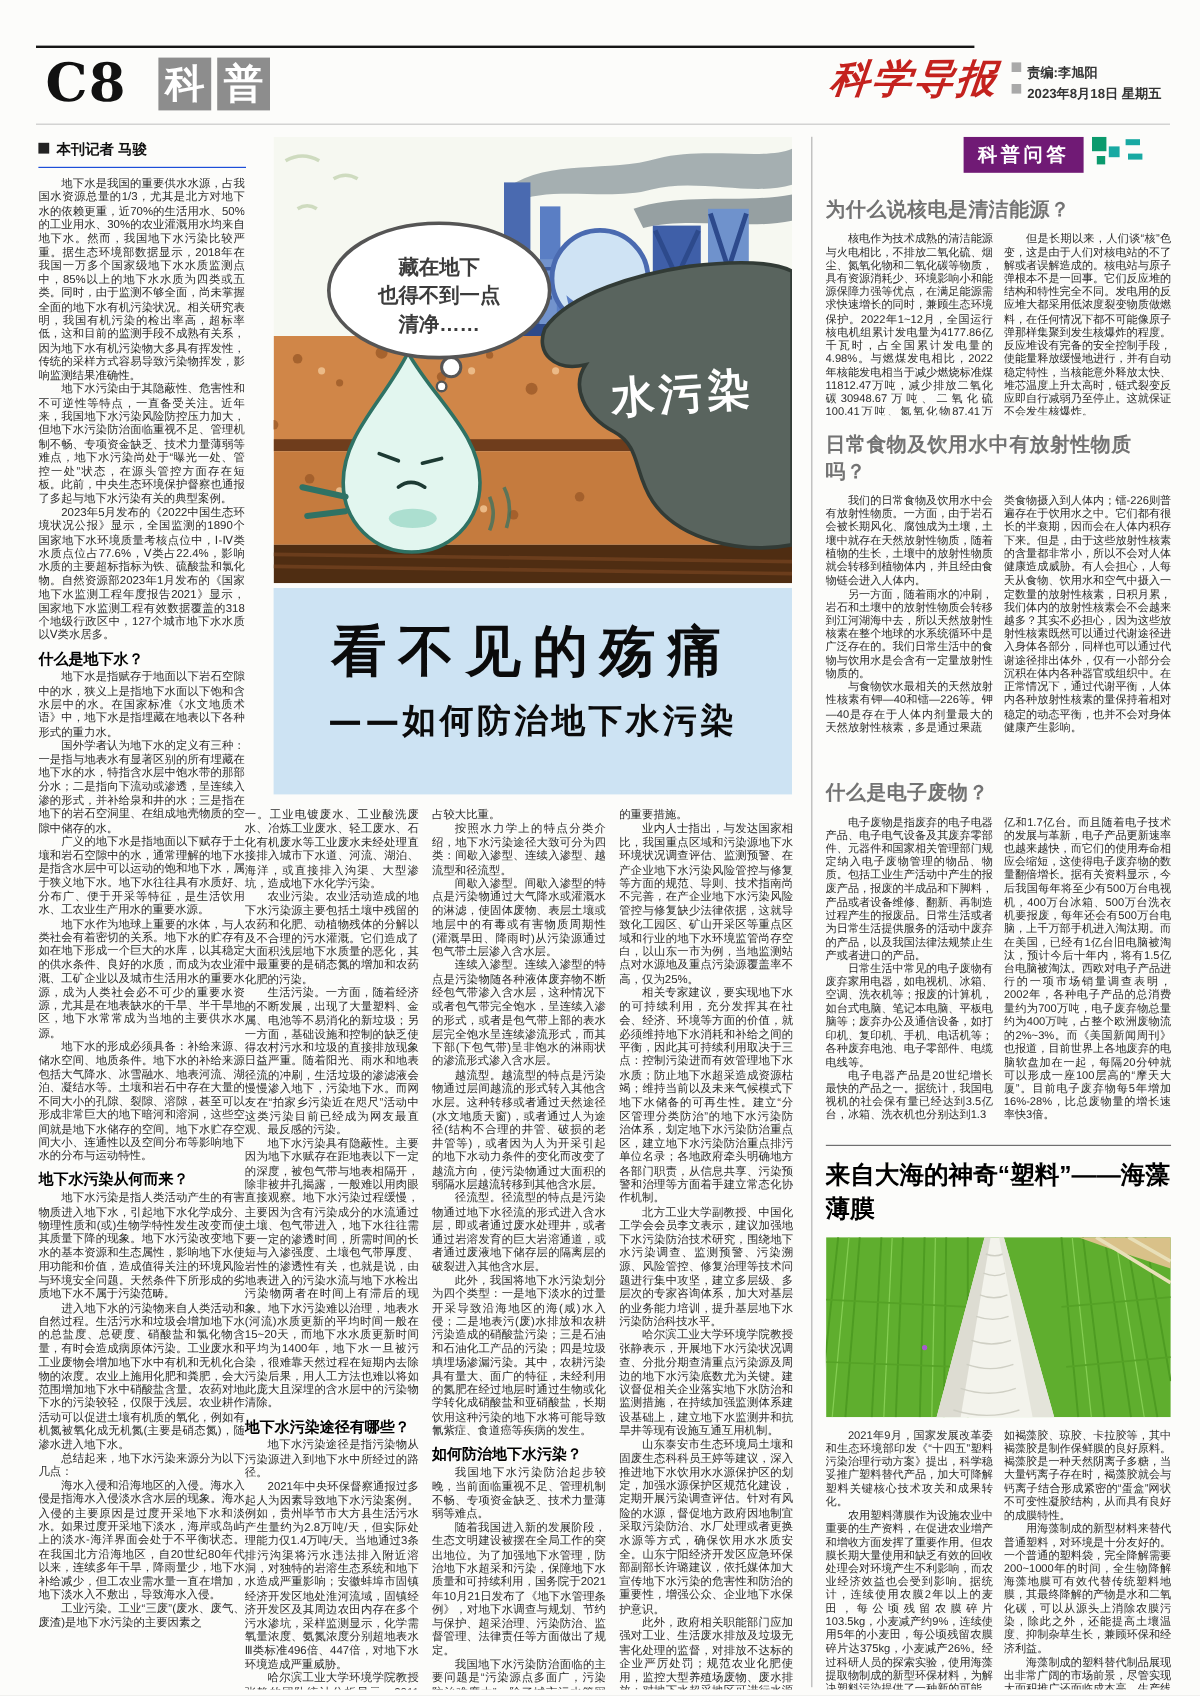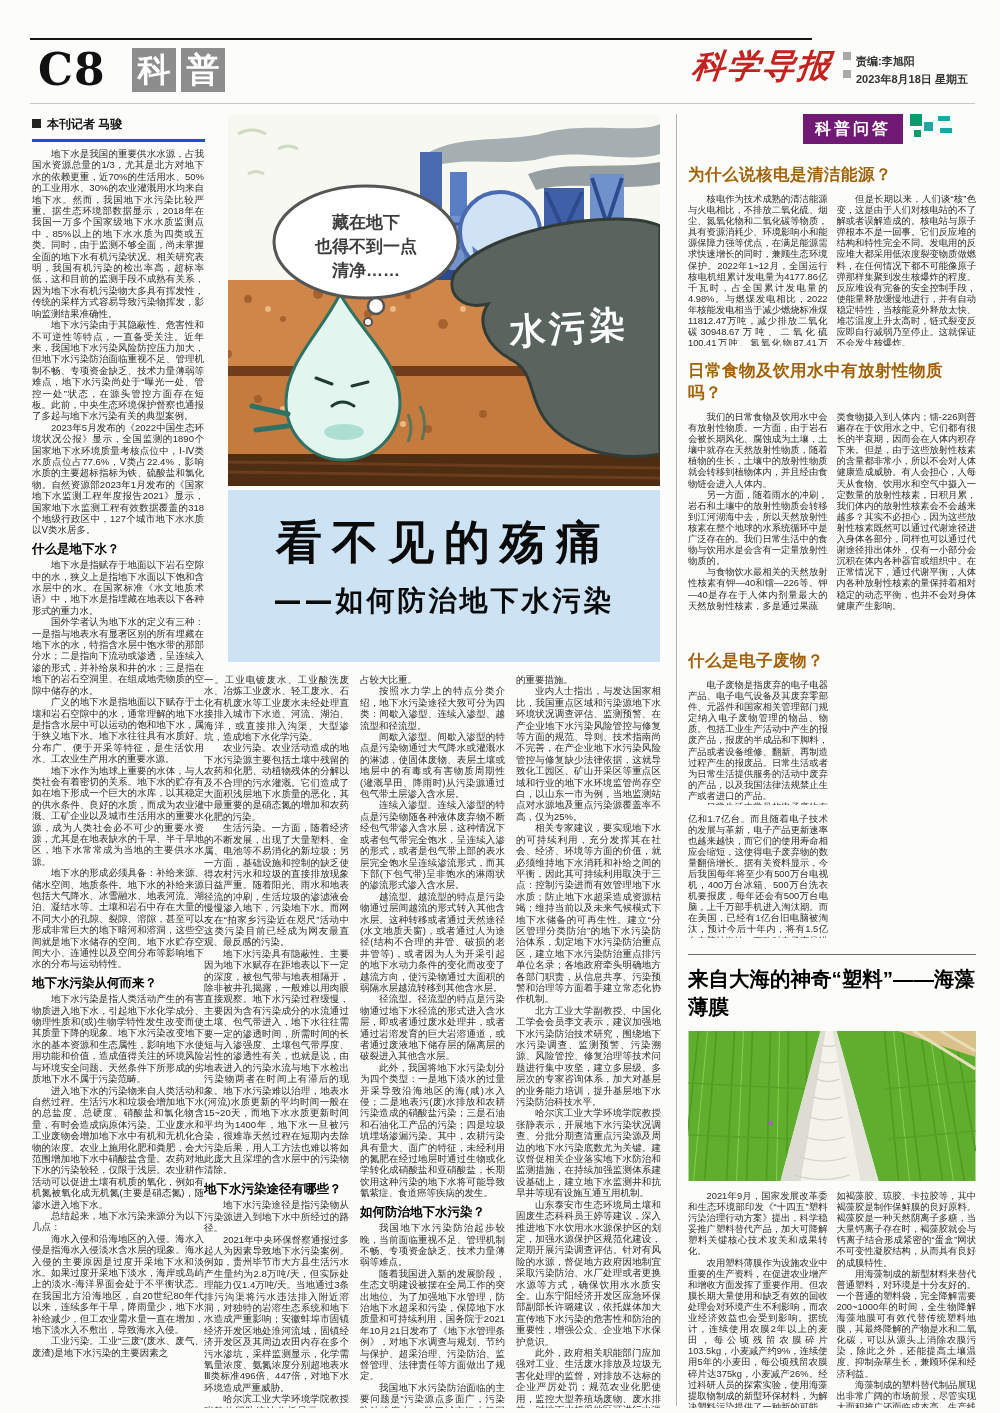--- a/index.html
+++ b/index.html
@@ -16,21 +16,21 @@
             font-style:italic;font-weight:bold;font-size:33px;color:#c4221e;
             transform:skewX(-6deg);letter-spacing:2px;}
   .hmeta{position:absolute;left:843px;top:52px;font-size:11px;font-weight:bold;color:#333;line-height:18px;}
   .hmeta .row{display:flex;align-items:flex-start;gap:5px;white-space:nowrap;}
   .msq{display:inline-block;width:8px;height:8px;background:#a9a9a9;}
   .hairline{position:absolute;left:30px;top:103px;width:945px;height:1px;background:#c9c9c9;}
   
   .vline{position:absolute;left:676px;top:114px;width:1px;height:1292px;background:#b3b3b3;}
   .main{position:absolute;left:30px;top:114px;width:645px;height:1294px;}
   .byline{position:absolute;left:2px;top:2px;width:173px;font-size:12px;font-weight:bold;color:#111;
-          border-bottom:3px solid #1d4ed8;padding-bottom:6px;}
+          border-bottom:1px solid #1d4ed8;padding-bottom:6px;}
   .byline .bsq{display:inline-block;width:9px;height:9px;background:#222;margin-right:6px;}
   .col1{position:absolute;left:2px;top:34px;width:172px;height:1258px;overflow:hidden;}
   .colbody{font-size:9.5px;line-height:11.4px;color:#2b2b2b;text-align:justify;}
   .col-p{margin:0;text-indent:2em;}
   .col-p.cont{text-indent:0;}
   .col-h{margin:8px 0 4px;font-size:12.5px;color:#000;}
   .cartoon{position:absolute;left:198px;top:0;width:432px;height:372px;}
   .banner{position:absolute;left:198px;top:376px;width:432px;height:172px;background:#cde3f3;
           text-align:center;}
   .banner .t1{margin:22px 0 6px;font-size:46px;font-weight:900;letter-spacing:10px;color:#0b0b0b;
@@ -39,24 +39,24 @@
               font-family:"DejaVu Sans",sans-serif;}
   .midcols{position:absolute;left:174px;top:560px;width:458px;height:734px;display:flex;gap:11px;}
   .midcol{width:145px;height:734px;overflow:hidden;}
   
   .right{position:absolute;left:688px;top:114px;width:288px;height:1294px;overflow:hidden;}
   .badge-row{display:flex;justify-content:flex-end;align-items:flex-start;gap:7px;padding-right:14px;height:36px;}
   .badge{background:#701a75;color:#fff;font-size:16px;font-weight:bold;letter-spacing:3px;
          padding:5px 12px 4px;}
   .sq-cluster{position:relative;width:52px;height:30px;}
   .sq-cluster i{position:absolute;display:block;}
-  .q-title{font-size:16.5px;font-weight:bold;color:#a16207;margin:14px 0 8px;letter-spacing:0.5px;}
+  .q-title{font-size:16.5px;font-weight:bold;color:#737373;margin:14px 0 8px;letter-spacing:0.5px;}
   .q-cols{display:flex;gap:9px;}
   .q-col{width:140px;overflow:hidden;font-size:9.3px;line-height:11.1px;color:#2b2b2b;text-align:justify;}
-  .h-q1{height:152px;} .h-q2{height:224px;} .h-q3{height:258px;flex-direction:column;}
+  .h-q1{height:152px;} .h-q2{height:224px;} .h-q3{height:258px;}
   .rule{border:0;border-top:1px solid #6f6f6f;margin:16px 0 10px;}
   .sw-title{font-size:20.5px;font-weight:bold;color:#000;margin:6px 0 10px;}
   .sw-photo{width:288px;height:150px;display:block;}
   .sw-cols{display:flex;gap:9px;margin-top:10px;}
   .sw-col{width:140px;height:254px;overflow:hidden;font-size:9.3px;line-height:11.1px;
           color:#2b2b2b;text-align:justify;}
 </style>
 </head>
 <body>
 

